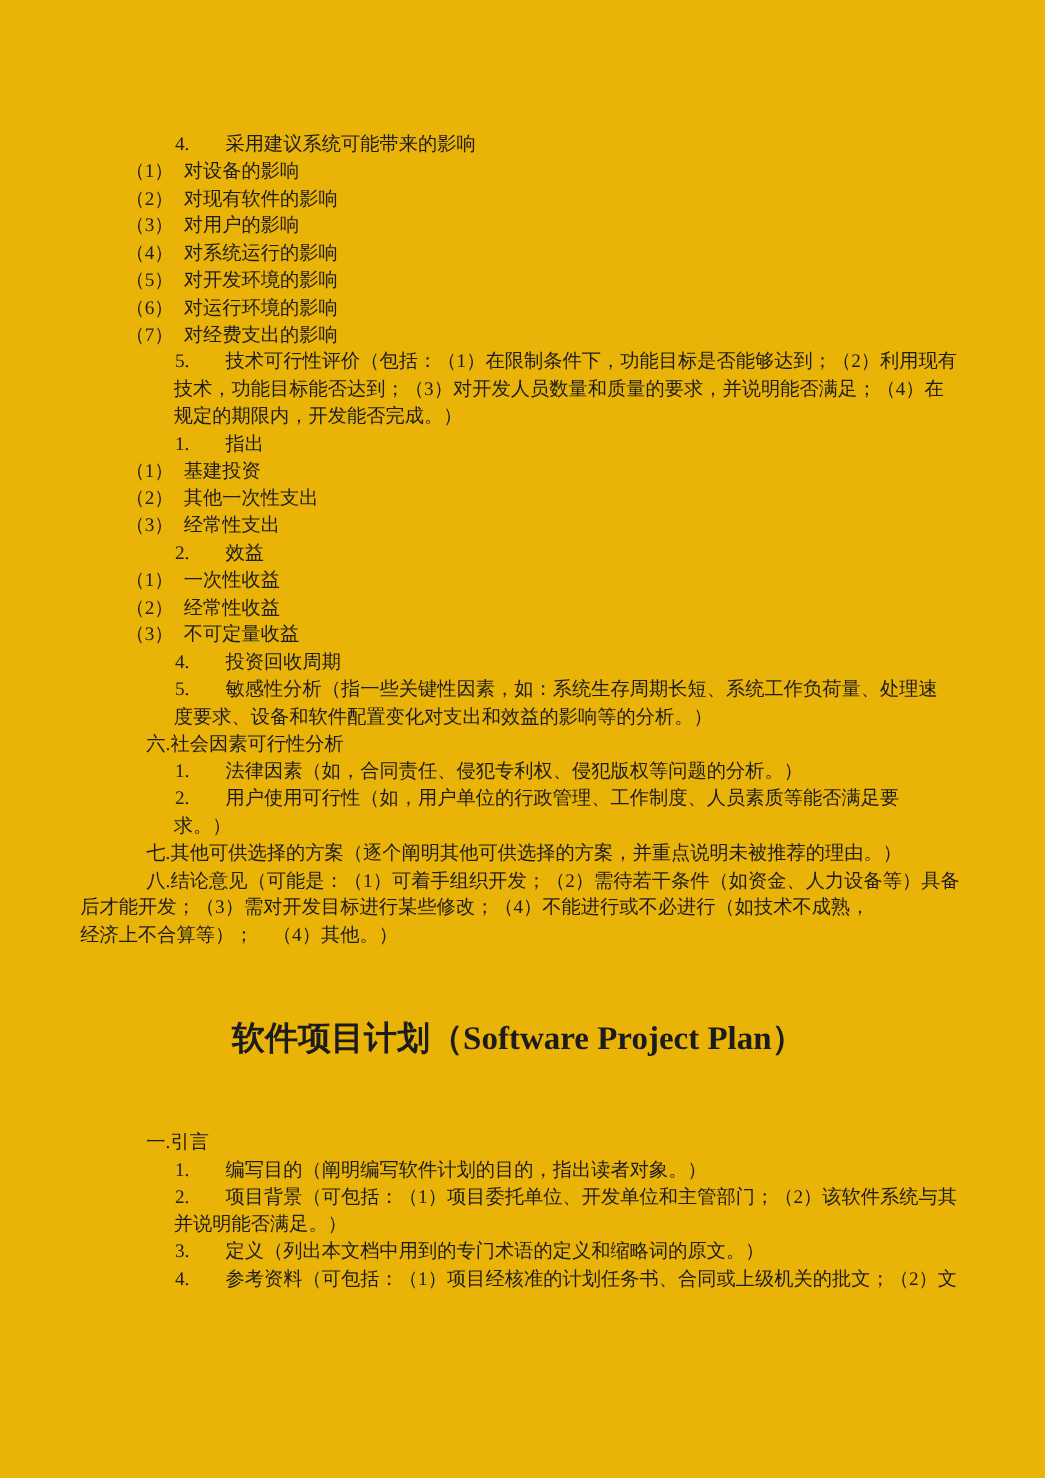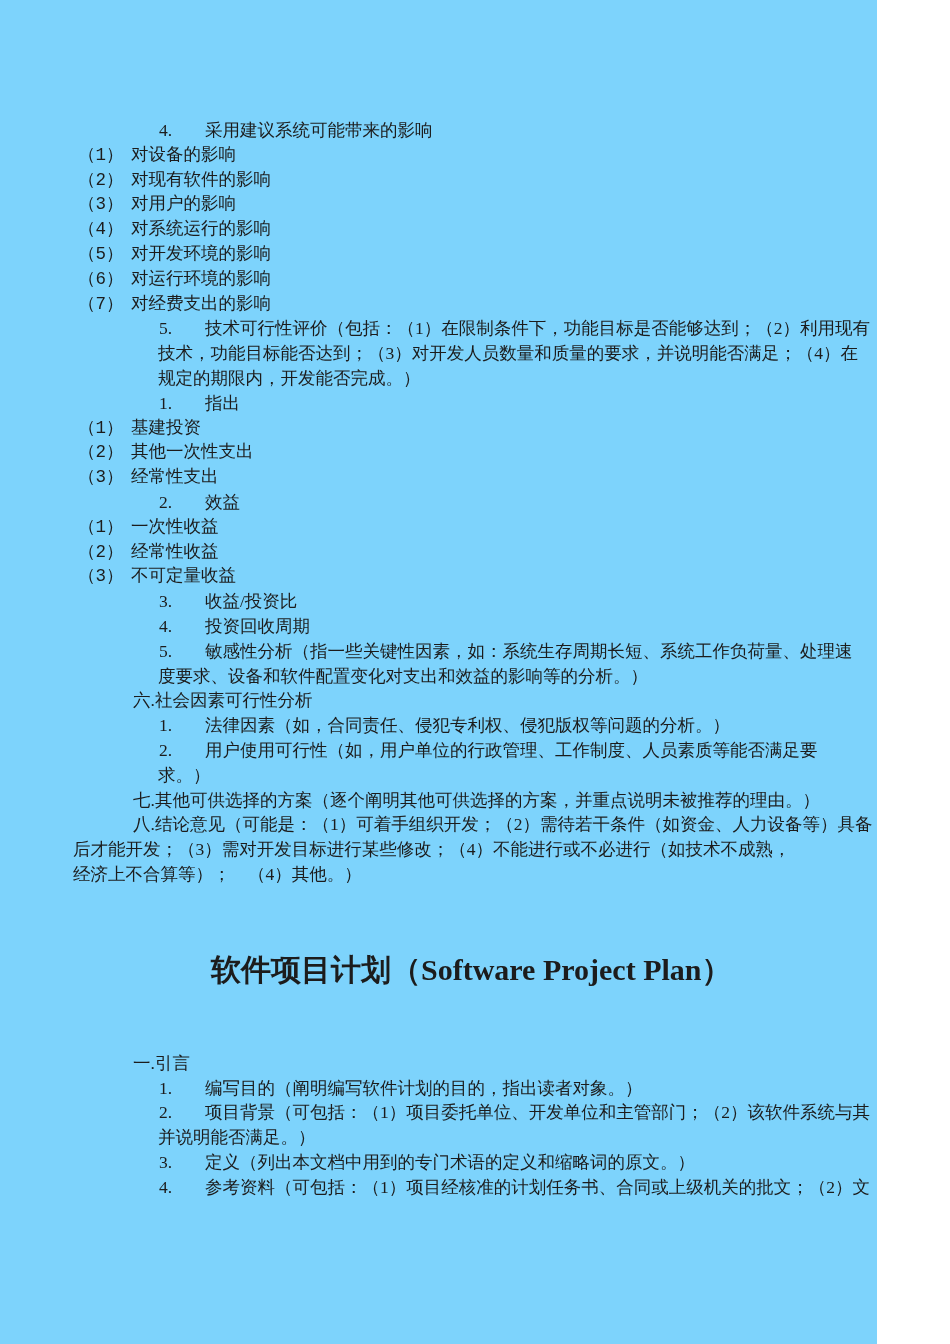--- a/index.html
+++ b/index.html
@@ -1,33 +1,33 @@
 <!DOCTYPE html>
 <html><head>
 <meta charset="utf-8">
 <style>
   html,body{margin:0;padding:0;background:#ffffff;}
   .page{
     position:relative;
-    width:877px;height:1344px;
-    background:#7dd3fc;
+    width:950px;height:1344px;
+    background:#eab308;
     overflow:hidden;
     font-family:"Liberation Serif","DejaVu Serif",serif;
     color:#1c1c1c;
   }
   .doc{padding-top:118px;}
   .line{
     line-height:24.8px;
     font-size:17.5px;
     white-space:pre;
   }
   
   .h  {padding-left:133px;}
   .n  {padding-left:159px;}
-  .s  {padding-left:78px;font-family:Liberation Mono, monospace;}
+  .s  {padding-left:114px;}
   .w  {padding-left:158px;}
   .wh {padding-left:73px;}
   .mk {display:inline-block;}
   .h .mk {width:22px;}
   .n .mk {width:46px;}
   .s .mk {width:53px;}
   .title{
     margin-top:63px;
     padding-left:211px;
     font-size:30px;
@@ -55,21 +55,20 @@
         <div class="line w"><span>技术，功能目标能否达到；（3）对开发人员数量和质量的要求，并说明能否满足；（4）在</span></div>
         <div class="line w"><span>规定的期限内，开发能否完成。）</span></div>
         <div class="line n"><span class="mk">1.</span><span>指出</span></div>
         <div class="line s"><span class="mk">（1）</span><span>基建投资</span></div>
         <div class="line s"><span class="mk">（2）</span><span>其他一次性支出</span></div>
         <div class="line s"><span class="mk">（3）</span><span>经常性支出</span></div>
         <div class="line n"><span class="mk">2.</span><span>效益</span></div>
         <div class="line s"><span class="mk">（1）</span><span>一次性收益</span></div>
         <div class="line s"><span class="mk">（2）</span><span>经常性收益</span></div>
         <div class="line s"><span class="mk">（3）</span><span>不可定量收益</span></div>
-        <div class="line n"><span class="mk">3.</span><span>收益/投资比</span></div>
         <div class="line n"><span class="mk">4.</span><span>投资回收周期</span></div>
         <div class="line n"><span class="mk">5.</span><span>敏感性分析（指一些关键性因素，如：系统生存周期长短、系统工作负荷量、处理速</span></div>
         <div class="line w"><span>度要求、设备和软件配置变化对支出和效益的影响等的分析。）</span></div>
         <div class="line h"><span class="mk">六.</span><span>社会因素可行性分析</span></div>
         <div class="line n"><span class="mk">1.</span><span>法律因素（如，合同责任、侵犯专利权、侵犯版权等问题的分析。）</span></div>
         <div class="line n"><span class="mk">2.</span><span>用户使用可行性（如，用户单位的行政管理、工作制度、人员素质等能否满足要</span></div>
         <div class="line w"><span>求。）</span></div>
         <div class="line h"><span class="mk">七.</span><span>其他可供选择的方案（逐个阐明其他可供选择的方案，并重点说明未被推荐的理由。）</span></div>
         <div class="line h"><span class="mk">八.</span><span>结论意见（可能是：（1）可着手组织开发；（2）需待若干条件（如资金、人力设备等）具备</span></div>
         <div class="line wh"><span>后才能开发；（3）需对开发目标进行某些修改；（4）不能进行或不必进行（如技术不成熟，</span></div>

